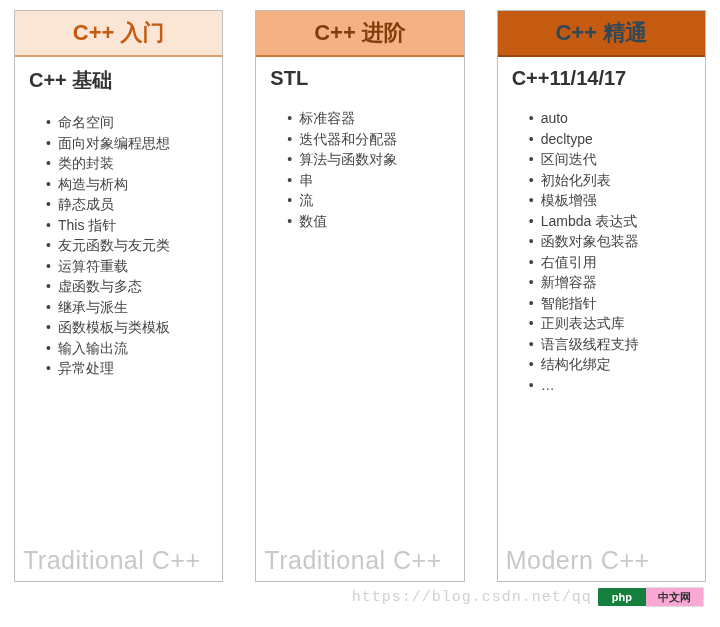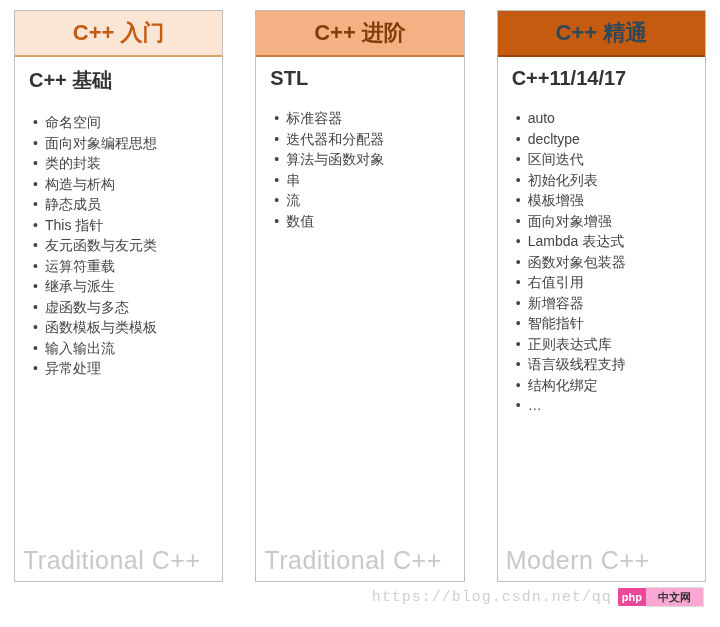--- a/index.html
+++ b/index.html
@@ -57,21 +57,21 @@
   }
   .subtitle {
     font-size: 20px;
     font-weight: 700;
     color: #333;
     margin-bottom: 18px;
   }
   .items {
     list-style: none;
     padding: 0;
-    margin: 4px;
+    margin: 17px;
   }
   .items li {
     font-size: 14px;
     color: #444;
     line-height: 20.5px;
     padding-left: 12px;
     position: relative;
   }
   .items li::before {
     content: "•";
@@ -105,23 +105,23 @@
   .watermark-badge {
     display: flex;
     align-items: center;
     border-radius: 3px;
     overflow: hidden;
     font-size: 11px;
     font-weight: bold;
     line-height: 16px;
   }
   .wm-left {
-    background: #ec4899;
+    background: #15803d;
     color: #fff;
-    padding: 1px 4px;
+    padding: 1px 14px;
   }
   .wm-right {
     background: #f9a8d4;
     color: #333;
     padding: 1px 12px;
     border: 1px solid #ddd;
     border-left: none;
   }
 </style>
 </head>
@@ -135,22 +135,22 @@
       <div class="subtitle">C++ 基础</div>
       <ul class="items">
         <li>命名空间</li>
         <li>面向对象编程思想</li>
         <li>类的封装</li>
         <li>构造与析构</li>
         <li>静态成员</li>
         <li>This 指针</li>
         <li>友元函数与友元类</li>
         <li>运算符重载</li>
+        <li>虚函数与多态</li>
         <li>继承与派生</li>
-        <li>虚函数与多态</li>
         <li>函数模板与类模板</li>
         <li>输入输出流</li>
         <li>异常处理</li>
       </ul>
     </div>
     <div class="col-footer">Traditional C++</div>
   </div>
 
   <div class="col">
     <div class="col-header">C++ 进阶</div>
@@ -171,21 +171,20 @@
   <div class="col">
     <div class="col-header">C++ 精通</div>
     <div class="col-body">
       <div class="subtitle">C++11/14/17</div>
       <ul class="items">
         <li>auto</li>
         <li>decltype</li>
         <li>区间迭代</li>
         <li>初始化列表</li>
         <li>模板增强</li>
-        <li>面向对象增强</li>
         <li>Lambda 表达式</li>
         <li>函数对象包装器</li>
         <li>右值引用</li>
         <li>新增容器</li>
         <li>智能指针</li>
         <li>正则表达式库</li>
         <li>语言级线程支持</li>
         <li>结构化绑定</li>
         <li>…</li>
       </ul>

